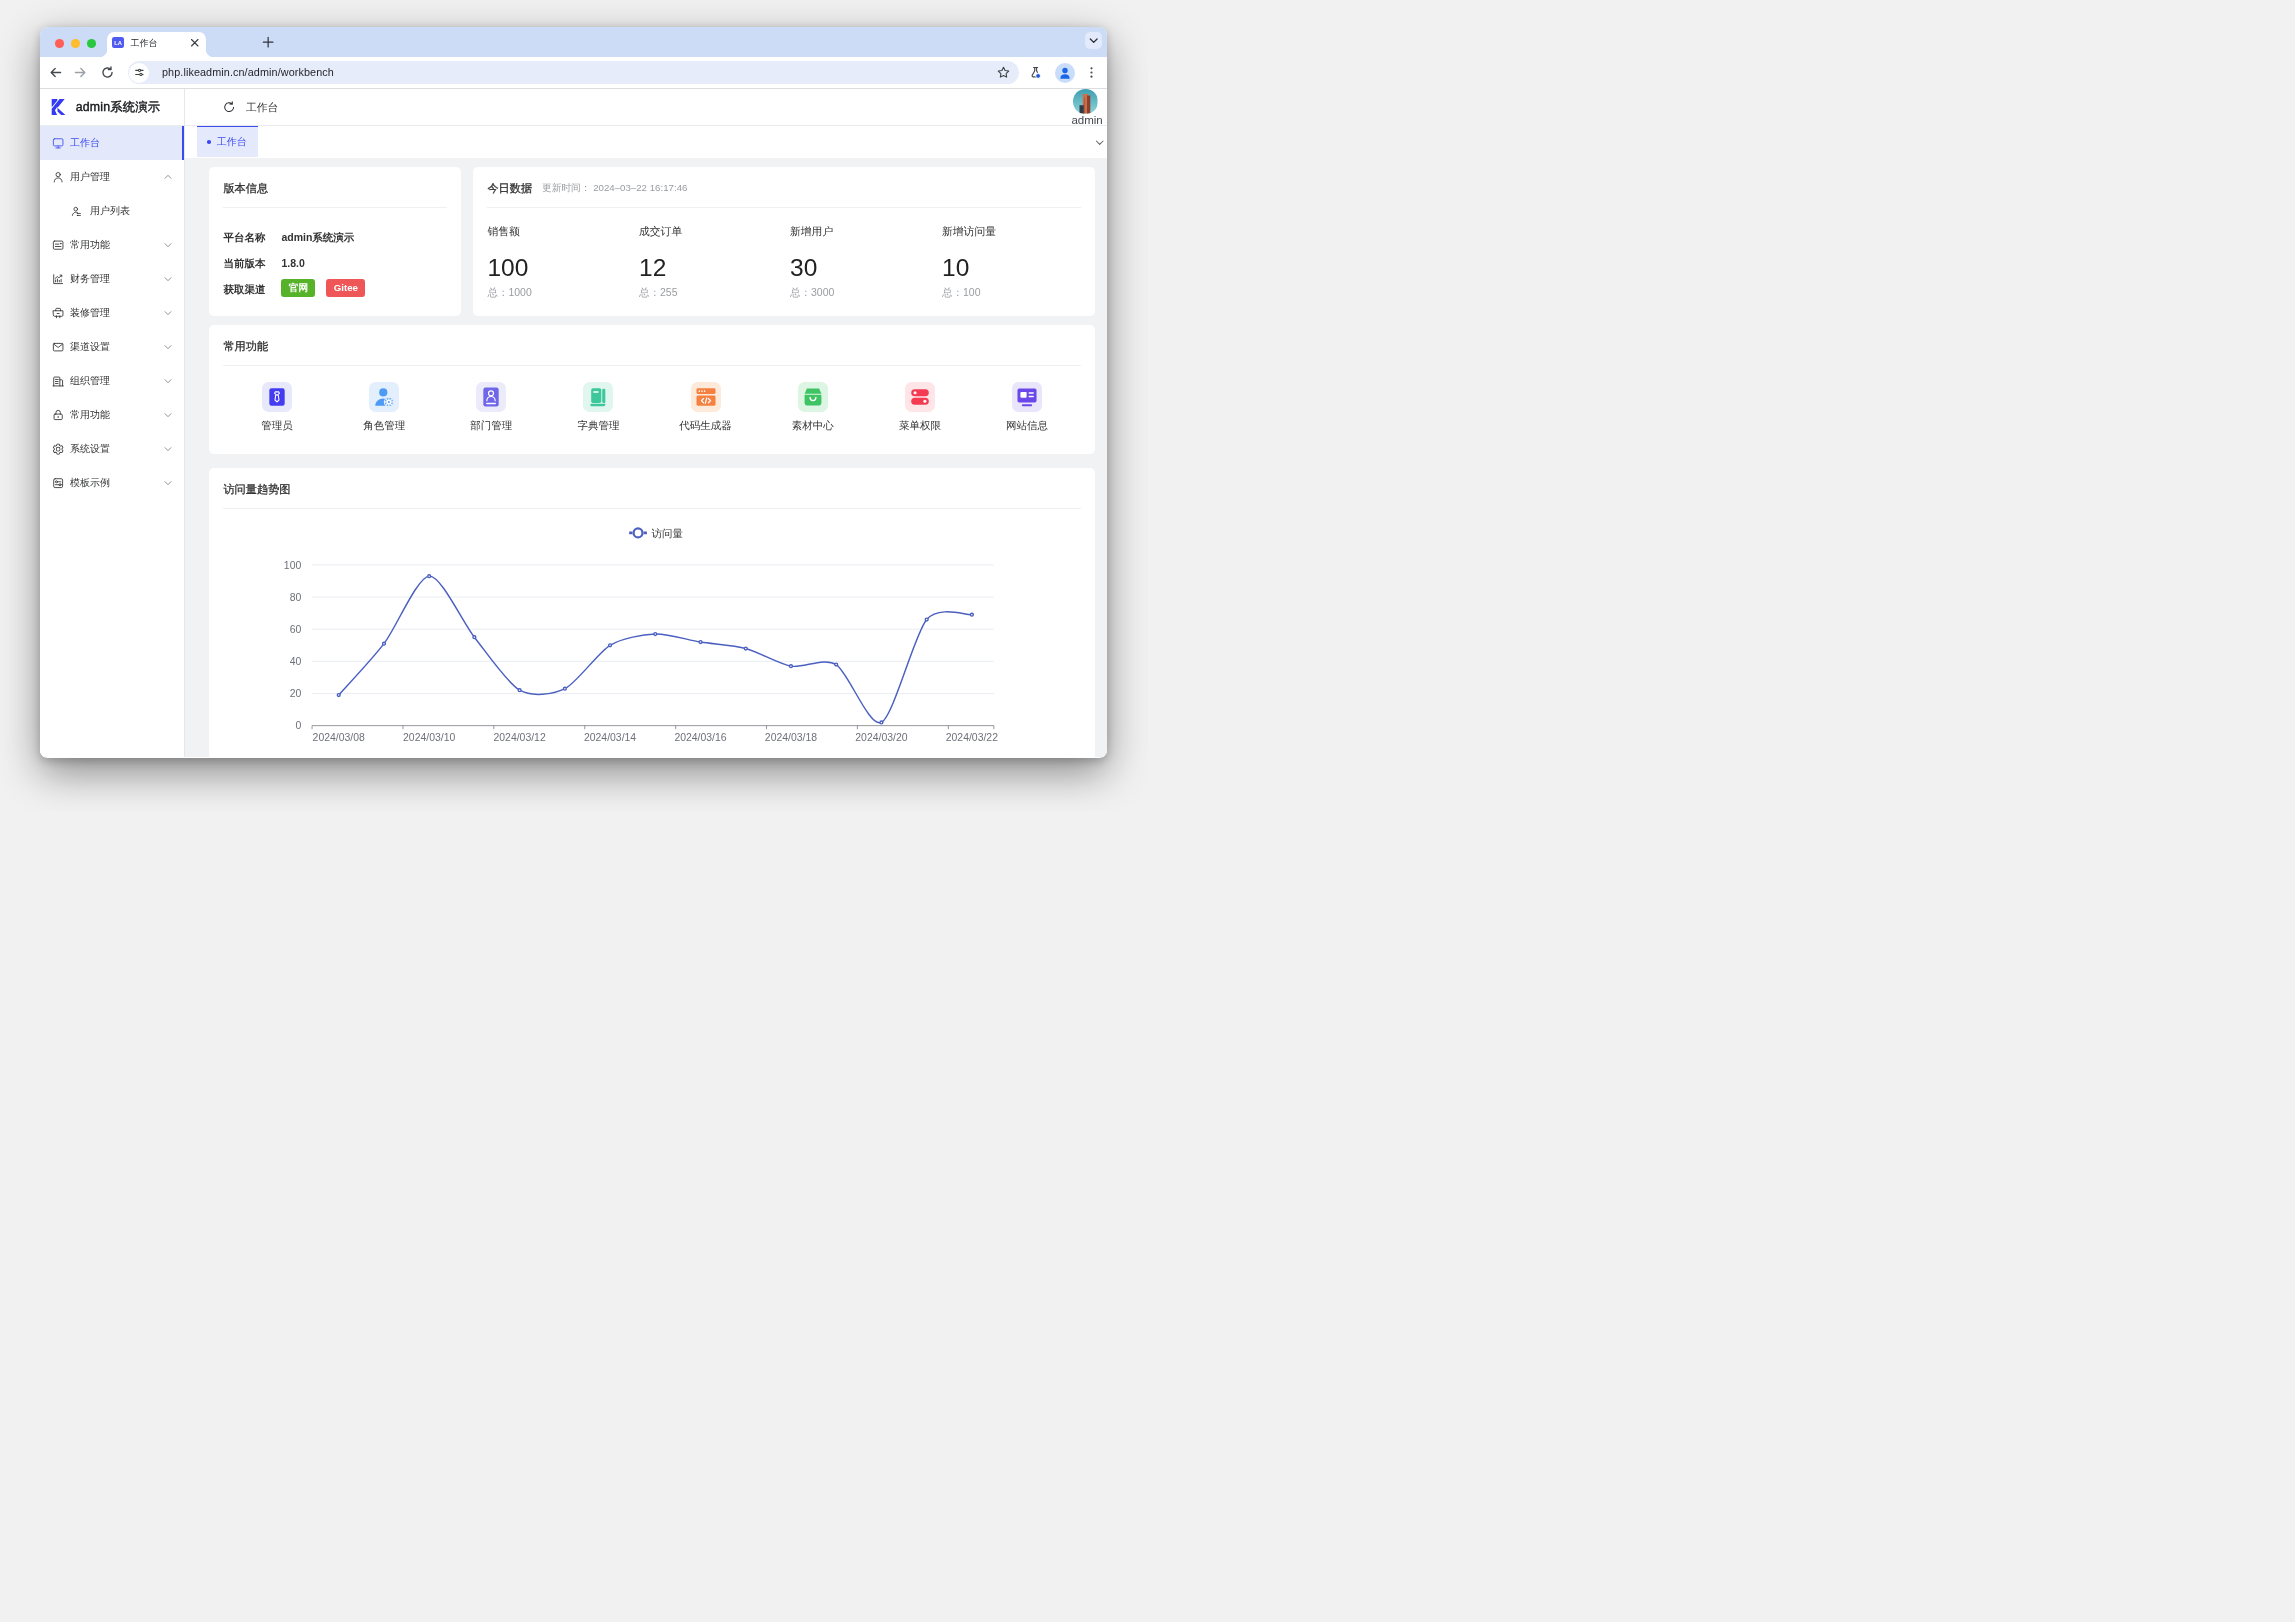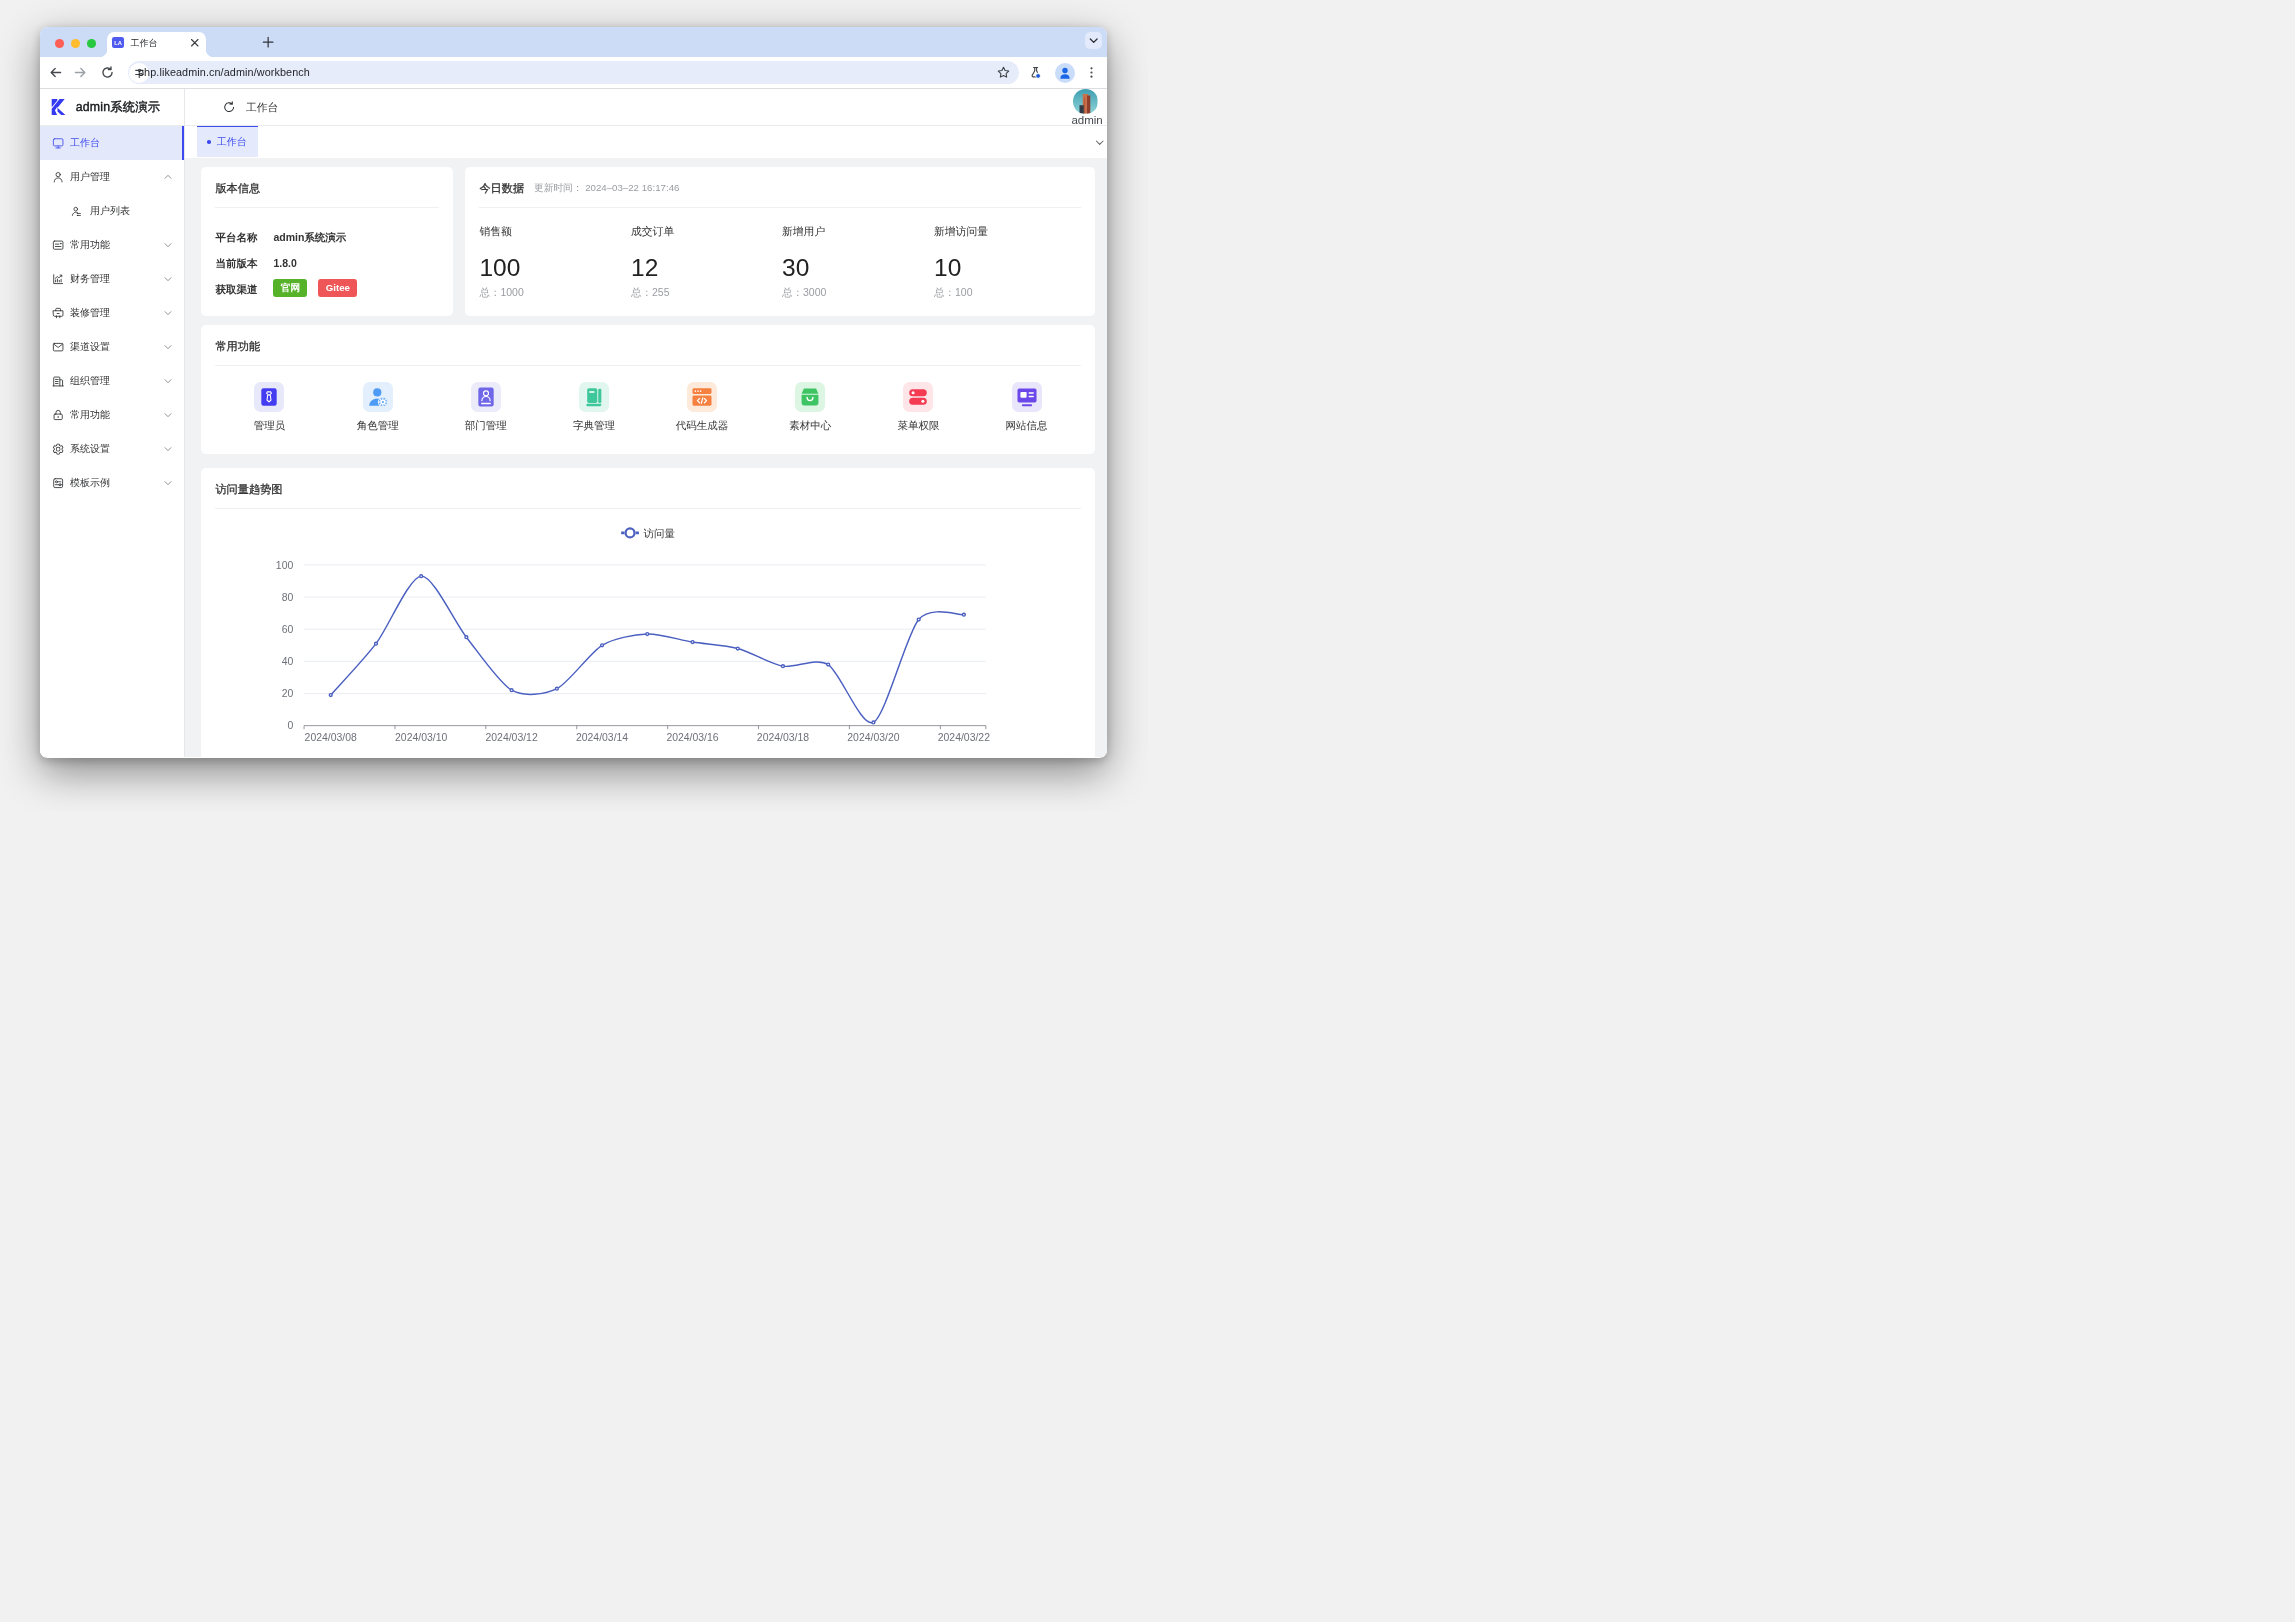--- a/index.html
+++ b/index.html
@@ -45,21 +45,21 @@
 .toolbar { position:relative; height:32px; background:#fff; border-bottom:0.7px solid #dcdde0; }
 .navic { position:absolute; top:9.4px; width:13px; height:13px; color:#45484d; }
 .urlpill {
   position:absolute; left:88px; top:4.3px; height:23px; width:891px;
   background:#e7ecfa; border-radius:11.5px;
 }
 .tunecirc {
   position:absolute; left:1.4px; top:1.4px; width:20px; height:20px; border-radius:50%;
   background:#fff; display:flex; align-items:center; justify-content:center; color:#3c4043;
 }
-.urltext { position:absolute; left:10px; top:5px; font-size:10.8px; color:#1e2023; letter-spacing:0.1px; }
+.urltext { position:absolute; left:34px; top:5px; font-size:10.8px; color:#1e2023; letter-spacing:0.1px; }
 .staric { position:absolute; right:9.4px; top:5px; width:13px; height:13px; color:#3c4043; }
 
 .app { position:relative; height:668px; display:flex; background:#fff; }
 .sidebar { width:145px; border-right:0.7px solid #e7e7ea; background:#fff; flex:none; position:relative; }
 .logo-row { height:37px; display:flex; align-items:center; padding-left:10.8px; border-bottom:0.7px solid #ececef; }
 .logo-k { width:15px; height:16px; margin-right:10px; }
 .logo-name { font-size:12.3px; font-weight:400; -webkit-text-stroke:0.4px #17191c; color:#17191c; letter-spacing:0.2px; }
 .menu { }
 .mi {
   position:relative; height:34px; display:flex; align-items:center;
@@ -87,21 +87,21 @@
 .chiprow { height:32px; background:#fff; position:relative; flex:none; }
 .chip {
   position:absolute; left:11.5px; top:0; width:61px; height:31px;
   background:#e5e9fc; border-top:1.4px solid #3b4af0;
   display:flex; align-items:center; justify-content:center;
   color:#3b4af0; font-size:10px;
 }
 .chip .dot { width:3.6px; height:3.6px; border-radius:50%; background:#3b4af0; margin-right:5.8px; }
 .chiprow .rchev { position:absolute; right:2.9px; top:12.3px; width:9.4px; height:9.4px; color:#606266; }
 
-.content { flex:1; background:#f1f2f4; overflow:hidden; padding:9px 12px 0 16px; position:relative; }
+.content { flex:1; background:#f1f2f4; overflow:hidden; padding:9px 12px 0 24px; position:relative; }
 .card { background:#fff; border-radius:5px; position:relative; }
 .row1 { display:flex; }
 .card1 { width:252px; height:149px; margin-right:12px; flex:none; }
 .card2 { flex:1; height:149px; }
 .ctitle { position:absolute; left:14.4px; top:14px; font-size:11.2px; color:#333; font-weight:400; -webkit-text-stroke:0.3px #333; }
 .cdivide { position:absolute; left:14.4px; right:14.4px; top:40px; height:0.7px; background:#eef0f2; }
 .vrow { position:absolute; left:14.4px; font-size:10.5px; color:#333;font-weight:bold; }
 .vrow .val { position:absolute; left:58px; white-space:nowrap; }
 .updtime { position:absolute; left:69px; top:15px; font-size:9.7px; color:#9a9ca1; }
 .stat { position:absolute; top:0; width:151px; }

